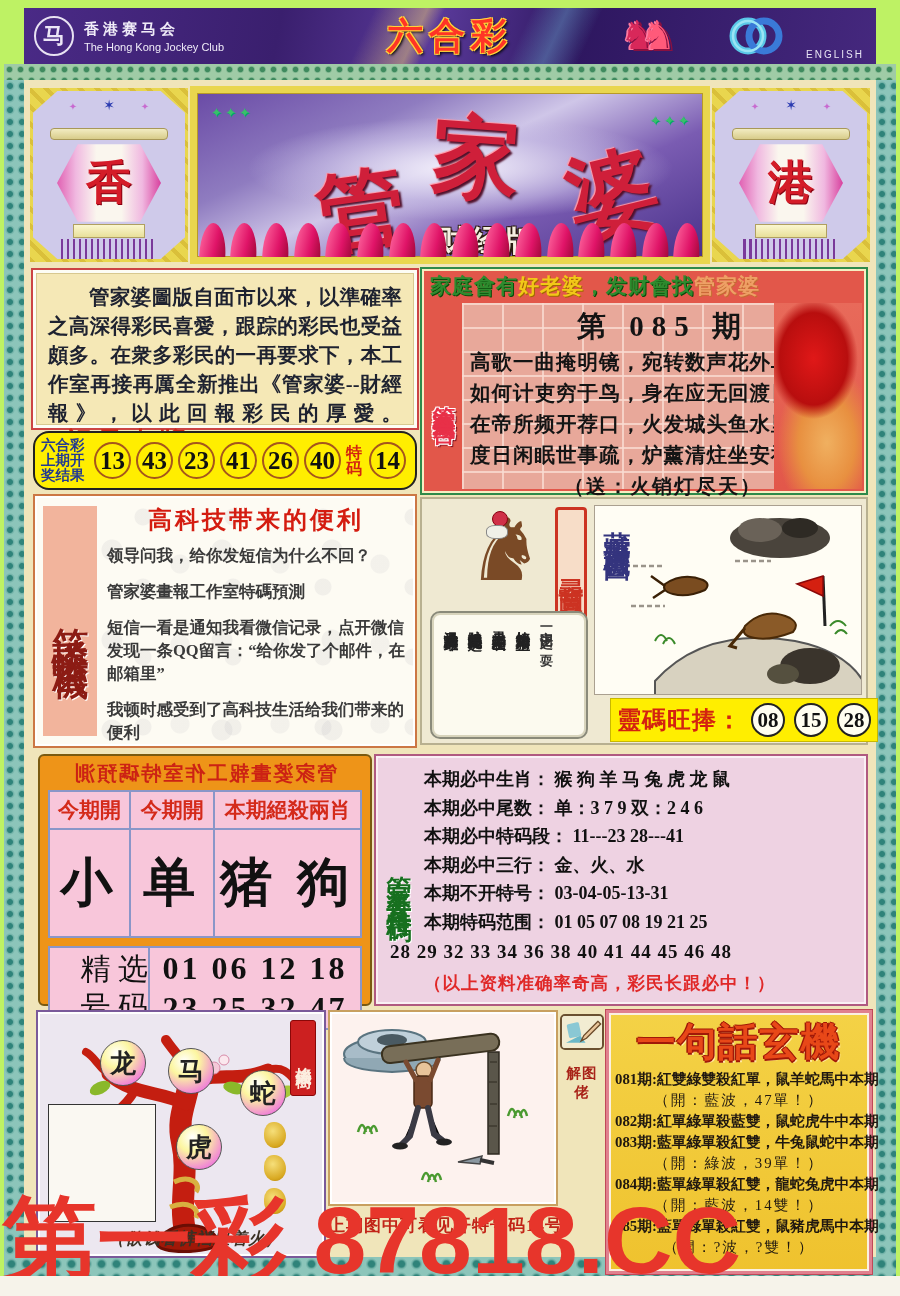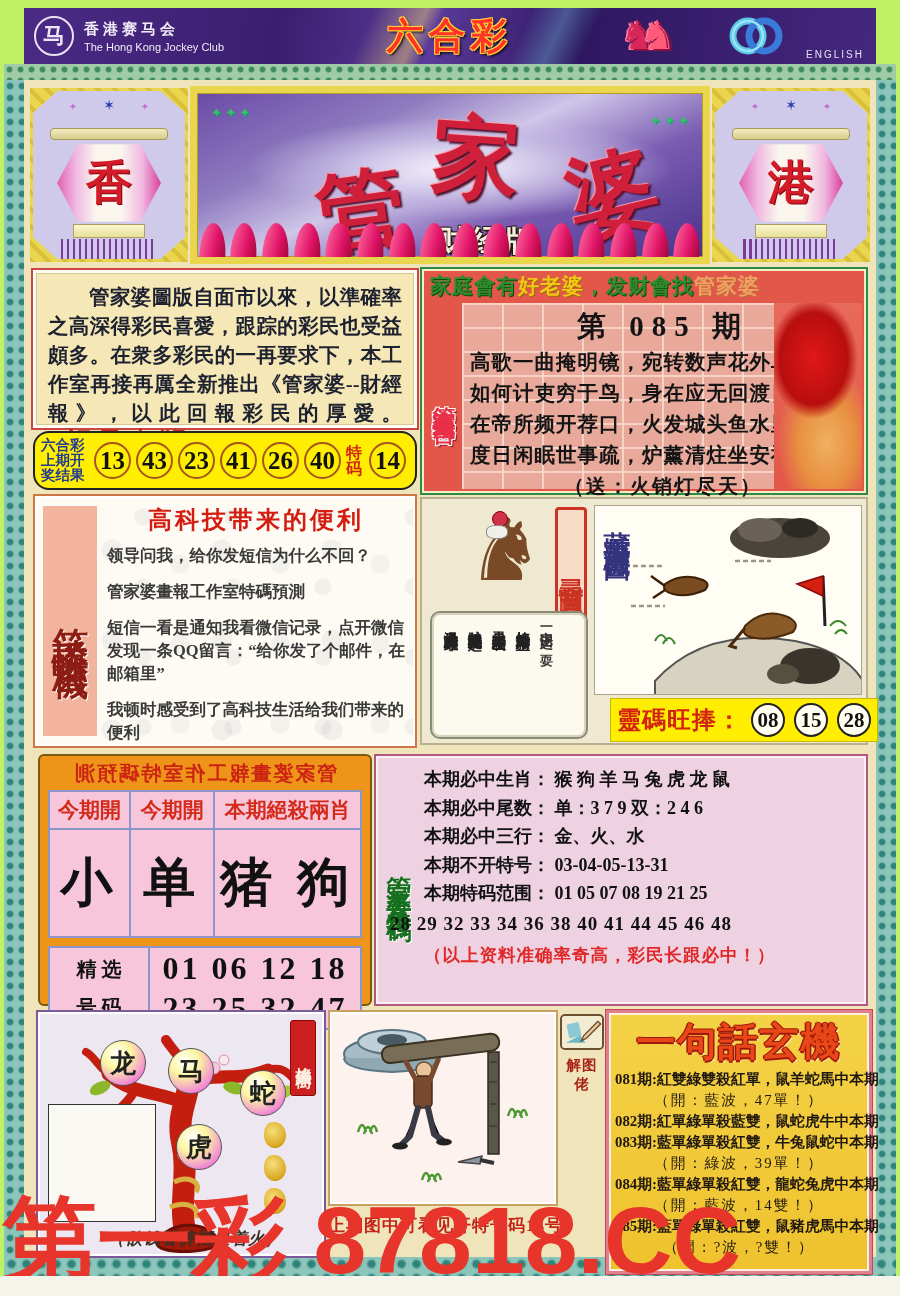--- a/index.html
+++ b/index.html
@@ -146,21 +146,21 @@
 
   
   .pred { left:38px; top:754px; width:334px; height:252px; background:#ee9418; border:2px solid #7a5a10; border-radius:6px; padding:4px 8px; }
   .pred-hdr { text-align:center; color:#cc2214; font-size:20px; font-weight:bold; letter-spacing:2px; transform:scaleX(-1); }
   .pred-table { margin-top:3px; width:100%; border-collapse:collapse; background:#f8c6da; }
   .pred-table td { border:2px solid #8a96c8; text-align:center; }
   .pt-h { color:#d42a1a; font-size:21px; font-weight:bold; height:38px; }
   .pt-v { color:#111; font-size:52px; font-weight:bold; height:108px; letter-spacing:6px; }
   .pred-bottom { margin-top:8px; width:100%; border-collapse:collapse; background:#f8c6da; }
   .pred-bottom td { border:2px solid #8a96c8; }
-  .pb-label { width:100px; text-align:center; color:#111; font-size:20px; font-weight:bold; line-height:38px; }
+  .pb-label { width:100px; text-align:right; color:#111; font-size:30px; font-weight:normal; line-height:38px; }
   .pb-nums { text-align:center; color:#111; font-size:32px; font-weight:bold; line-height:40px; letter-spacing:3px; }
 
   
   .zhiyan { left:374px; top:754px; width:494px; height:252px; background:#eed2e2; border:2px solid #b05a80; box-shadow:inset 0 0 0 2px #faf0f4; display:flex; }
   .zy-side { width:46px; display:flex; align-items:center; justify-content:center; }
   .zy-side-text { writing-mode:vertical-rl; color:#17701f; font-size:25px; font-weight:bold; letter-spacing:7px; text-shadow:1px 1px 0 #fff; }
   .zy-main { flex:1; padding:9px 6px 4px 2px; }
   .zy-line { font-size:18px; font-weight:bold; color:#111; line-height:28.5px; white-space:nowrap; }
   .zy-over { font-size:19px; font-weight:bold; color:#111; line-height:32px; letter-spacing:1px; margin-left:-34px; }
   .zy-note { color:#e02828; font-size:17.5px; font-weight:bold; line-height:30px; letter-spacing:1px; }
@@ -176,21 +176,21 @@
   .gold-dec { position:absolute; right:34px; top:110px; width:26px; height:100px; }
   .gold-blob { width:22px; height:26px; border-radius:45% 55% 50% 50%; background:radial-gradient(circle at 40% 35%, #f6df7a, #d8a820 70%, #a87808); margin-bottom:7px; }
   .empty-square { position:absolute; left:10px; bottom:34px; width:108px; height:118px; background:#faf8f2; border:1.5px solid #333; }
   .tree-caption { position:absolute; left:70px; bottom:6px; font-size:16.5px; font-weight:bold; color:#3a3024; letter-spacing:1px;font-style:italic; }
 
   
   .picbox { left:328px; top:1010px; width:276px; height:236px; }
   .pic-frame { position:absolute; left:0; top:0; width:230px; height:196px; background:#fdf2ee; border:2px solid #c8a060; box-shadow:inset 0 0 0 2px #fff; }
   .decoder { position:absolute; right:0; top:4px; width:44px; text-align:center; }
   .decoder-icon { width:44px; height:36px; border:2px solid #6a5030; border-radius:5px; background:#f6f0da; display:block; }
-  .decoder-label { color:#a82218; font-size:14.5px; font-weight:bold; margin-top:6px; letter-spacing:1px; }
+  .decoder-label { color:#a82218; font-size:14.5px; font-weight:bold; margin-top:14px; letter-spacing:1px; }
   .pic-caption { position:absolute; left:0; top:204px; width:276px; color:#c22418; font-size:17px; font-weight:bold; letter-spacing:1px; white-space:nowrap; }
 
   
   .mystery { left:606px; top:1010px; width:266px; height:264px; background:linear-gradient(#f4d246,#efc22e); border:3px solid #e0808e;
     box-shadow:inset 0 0 0 2px #fbf0e0, 0 0 0 1px #c04858; padding:2px 6px; }
   .mys-title { text-align:center; font-size:39px; font-weight:bold; color:#e84818; letter-spacing:2px;
     text-shadow:1.5px 0 0 #a01808,-1.5px 0 0 #a01808,0 1.5px 0 #a01808,0 -1.5px 0 #a01808,2px 2px 0 #ffe8a0; }
   .mys-main { font-size:14.8px; font-weight:bold; color:#201810; line-height:21px; white-space:nowrap; }
   .mys-sub  { font-size:14.8px; font-weight:normal; color:#201810; line-height:21px; text-align:center; letter-spacing:2px; }
 
@@ -411,20 +411,21 @@
       </table>
   </div>
 
   <div class="box zhiyan">
     <div class="zy-side">
       <div class="zy-side-text">管家婆直言特碼</div>
     </div>
     <div class="zy-main">
       <div class="zy-line">本期必中生肖： 猴 狗 羊 马 兔 虎 龙 鼠</div>
       <div class="zy-line">本期必中尾数： 单：3 7 9 双：2 4 6</div>
+      <div class="zy-line">本期必中特码段： 11---23  28---41</div>
       <div class="zy-line">本期必中三行： 金、火、水</div>
       <div class="zy-line">本期不开特号： 03-04-05-13-31</div>
       <div class="zy-line">本期特码范围： 01 05 07 08 19 21 25</div>
       <div class="zy-over">28 29 32 33 34 36 38 40 41 44 45 46 48</div>
       <div class="zy-note">（以上资料准确率奇高，彩民长跟必中！）</div>
     </div>
   </div>
 
   <div class="box treebox">
     <svg width="286" height="244" viewBox="0 0 286 244" style="position:absolute;left:0;top:0">

